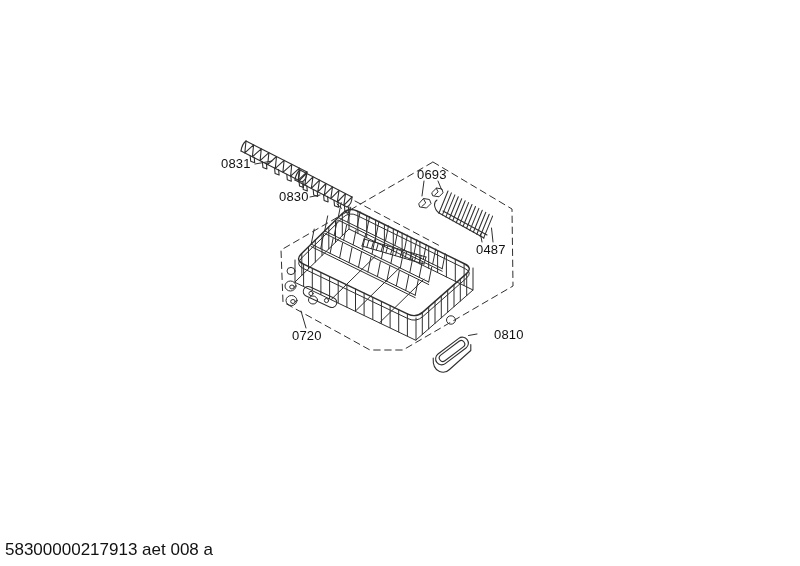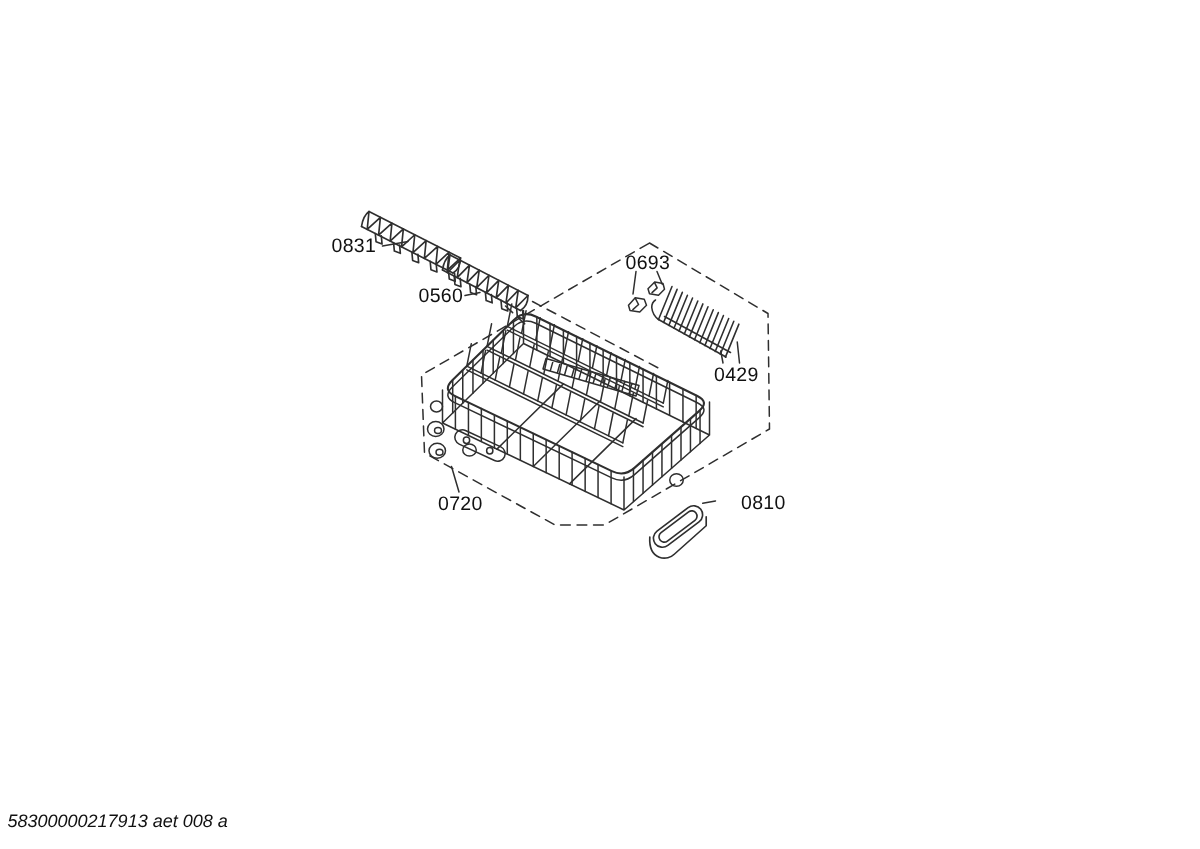--- a/index.html
+++ b/index.html
@@ -21,25 +21,24 @@
     position:absolute;
     font-size:13px;
     letter-spacing:.2px;
     color:var(--text);
     white-space:nowrap;
     line-height:1;
   }
   .footer-code{
     position:absolute;
     left:5px;top:541px;
-    font-size:12px;
+    font-size:17px;
     color:var(--text);
     white-space:nowrap;
     line-height:1;
-    font-style:italic;
   }
 </style>
 </head>
 <body>
 
 <div class="page">
 
   <svg width="800" height="566" viewBox="0 0 800 566">
 
     <g stroke-width="1" stroke-dasharray="6.5 4.5">
@@ -171,20 +170,20 @@
 
     <g stroke-width="1.1">
       <rect x="-19" y="-6" width="38" height="12" rx="6" transform="translate(452,351) rotate(-37)"></rect>
       <rect x="-15" y="-3.5" width="30" height="7" rx="3.5" transform="translate(452,351) rotate(-37)"></rect>
       <path d="M433.2,358 C432.8,364.5 434.5,369.5 439.5,371.5
                C443.5,373 447.5,371.5 449.5,369.5 L470.8,350.5 L470.8,344.5"></path>
     </g>
   </svg>
 
   <div class="part-label" style="left:221px;top:157px">0831</div>
-  <div class="part-label" style="left:279px;top:190px">0560</div>
+  <div class="part-label" style="left:279px;top:190px">0830</div>
   <div class="part-label" style="left:417px;top:168px">0693</div>
-  <div class="part-label" style="left:476px;top:243px">0429</div>
+  <div class="part-label" style="left:476px;top:243px">0487</div>
   <div class="part-label" style="left:292px;top:329px">0720</div>
   <div class="part-label" style="left:494px;top:328px">0810</div>
 
   <div class="footer-code">58300000217913 aet 008 a</div>
 </div>
 
 </body></html>

